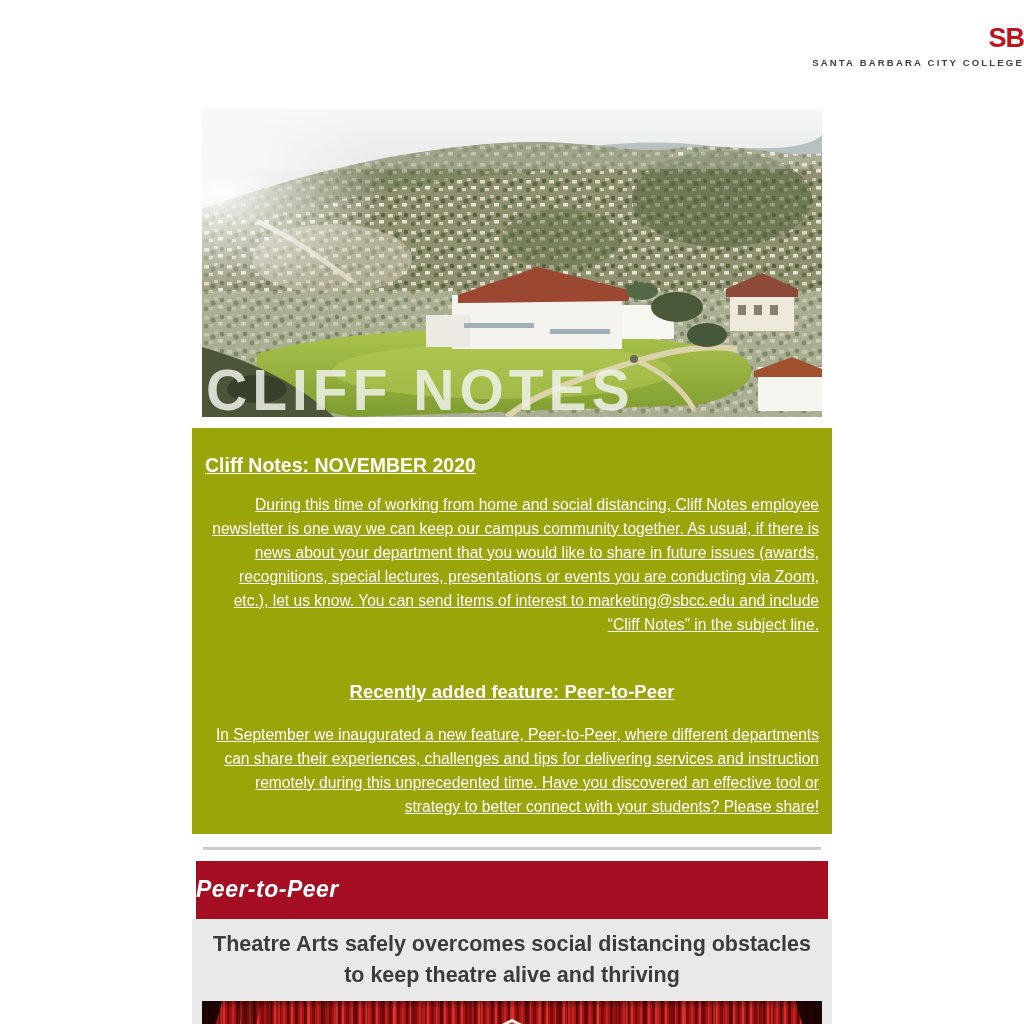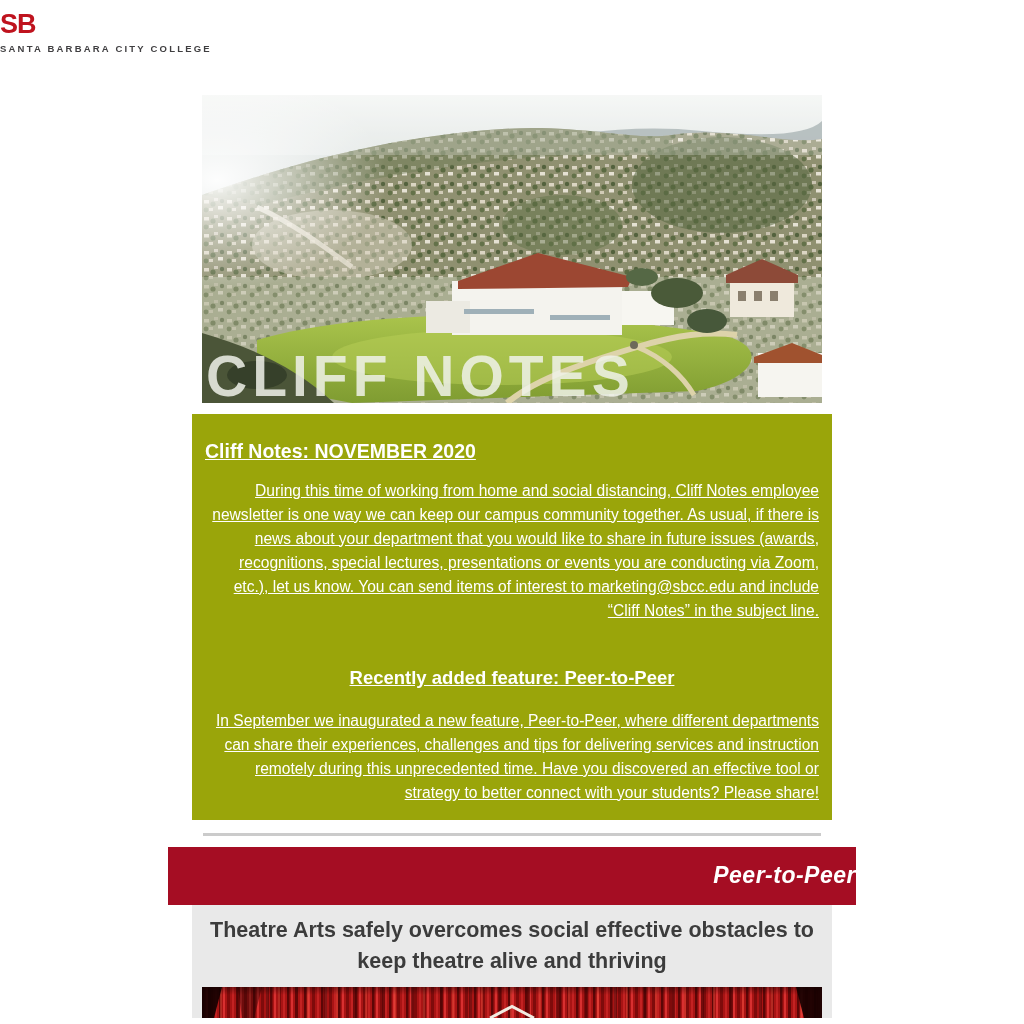--- a/index.html
+++ b/index.html
@@ -4,21 +4,21 @@
 <style>
   * { margin:0; padding:0; box-sizing:border-box; }
   html,body { background:#ffffff; }
   body { font-family:"Liberation Sans", sans-serif; }
   .page {
     position:relative; width:1024px; height:1024px;
     margin:0 auto; background:#ffffff; overflow:hidden;
   }
 
   
-  .header { padding-top:14px; text-align:left; }
+  .header { padding-top:28px; text-align:right; }
   .logo { display:inline-block; cursor:pointer; }
   .logo-mark {
     color:#bf131e; font-weight:bold; font-size:27px;
     line-height:0.8; letter-spacing:-1px;
   }
   .logo-mark span { display:block; }
   .logo-subtitle {
     margin-top:7px; font-size:9.5px; font-weight:bold;
     color:#3f3e40; letter-spacing:2.2px; white-space:nowrap;
   }
@@ -39,22 +39,22 @@
   }
   .intro-title { font-size:19.5px; font-weight:bold; margin:10px 0 16px; }
   .intro-body, .feature-body { font-size:15.6px; line-height:24px;text-align:right; }
   .feature-title { text-align:center; font-size:18.5px; font-weight:bold; margin:44px 0 20px; }
 
   
   .divider { width:618px; border:none; border-top:3px solid #cbcbcb; margin:13px auto 11px; }
 
   
   .banner {
-    width:688px; height:58px; margin:0 auto; background:#a50d23;
-    display:flex; align-items:center; justify-content:flex-end;
+    width:632px; height:58px; margin:0 auto; background:#a50d23;
+    display:flex; align-items:center; justify-content:flex-start;
   }
   .banner span { color:#ffffff; font-size:23px; font-weight:bold; font-style:italic; letter-spacing:0.5px; }
 
   
   .story { width:640px; margin:0 auto; background:#e9e9e9; padding-top:10px; height:113px; }
   .story-headline {
     text-align:center; color:#3c3c3c; font-size:21.5px;
     line-height:31px; font-weight:bold; margin:0 8px;
   }
   .curtain { width:620px; height:31px; margin:10px auto 0; overflow:hidden; }
@@ -158,21 +158,21 @@
     <div class="feature-body">In September we inaugurated a new feature, Peer-to-Peer, where different departments can share their experiences, challenges and tips for delivering services and instruction remotely during this unprecedented time. Have you discovered an effective tool or strategy to better connect with your students? Please share!</div>
   </div>
 
   <hr class="divider">
 
   <div class="banner">
     <span>Peer-to-Peer</span>
   </div>
 
   <div class="story">
-    <div class="story-headline">Theatre Arts safely overcomes social effective obstacles to keep theatre alive and thriving</div>
+    <div class="story-headline">Theatre Arts safely overcomes social distancing obstacles to keep theatre alive and thriving</div>
     <div class="curtain">
       <svg width="620" height="31" viewBox="0 0 620 31">
         <defs>
           <pattern id="drape" width="17" height="31" patternUnits="userSpaceOnUse">
             <rect width="17" height="31" fill="#a81414"></rect>
             <rect x="0" width="2.5" height="31" fill="#5c0606"></rect>
             <rect x="4" width="2" height="31" fill="#d83030"></rect>
             <rect x="8" width="3" height="31" fill="#7e0b0b"></rect>
             <rect x="13" width="2" height="31" fill="#c32222"></rect>
           </pattern>

